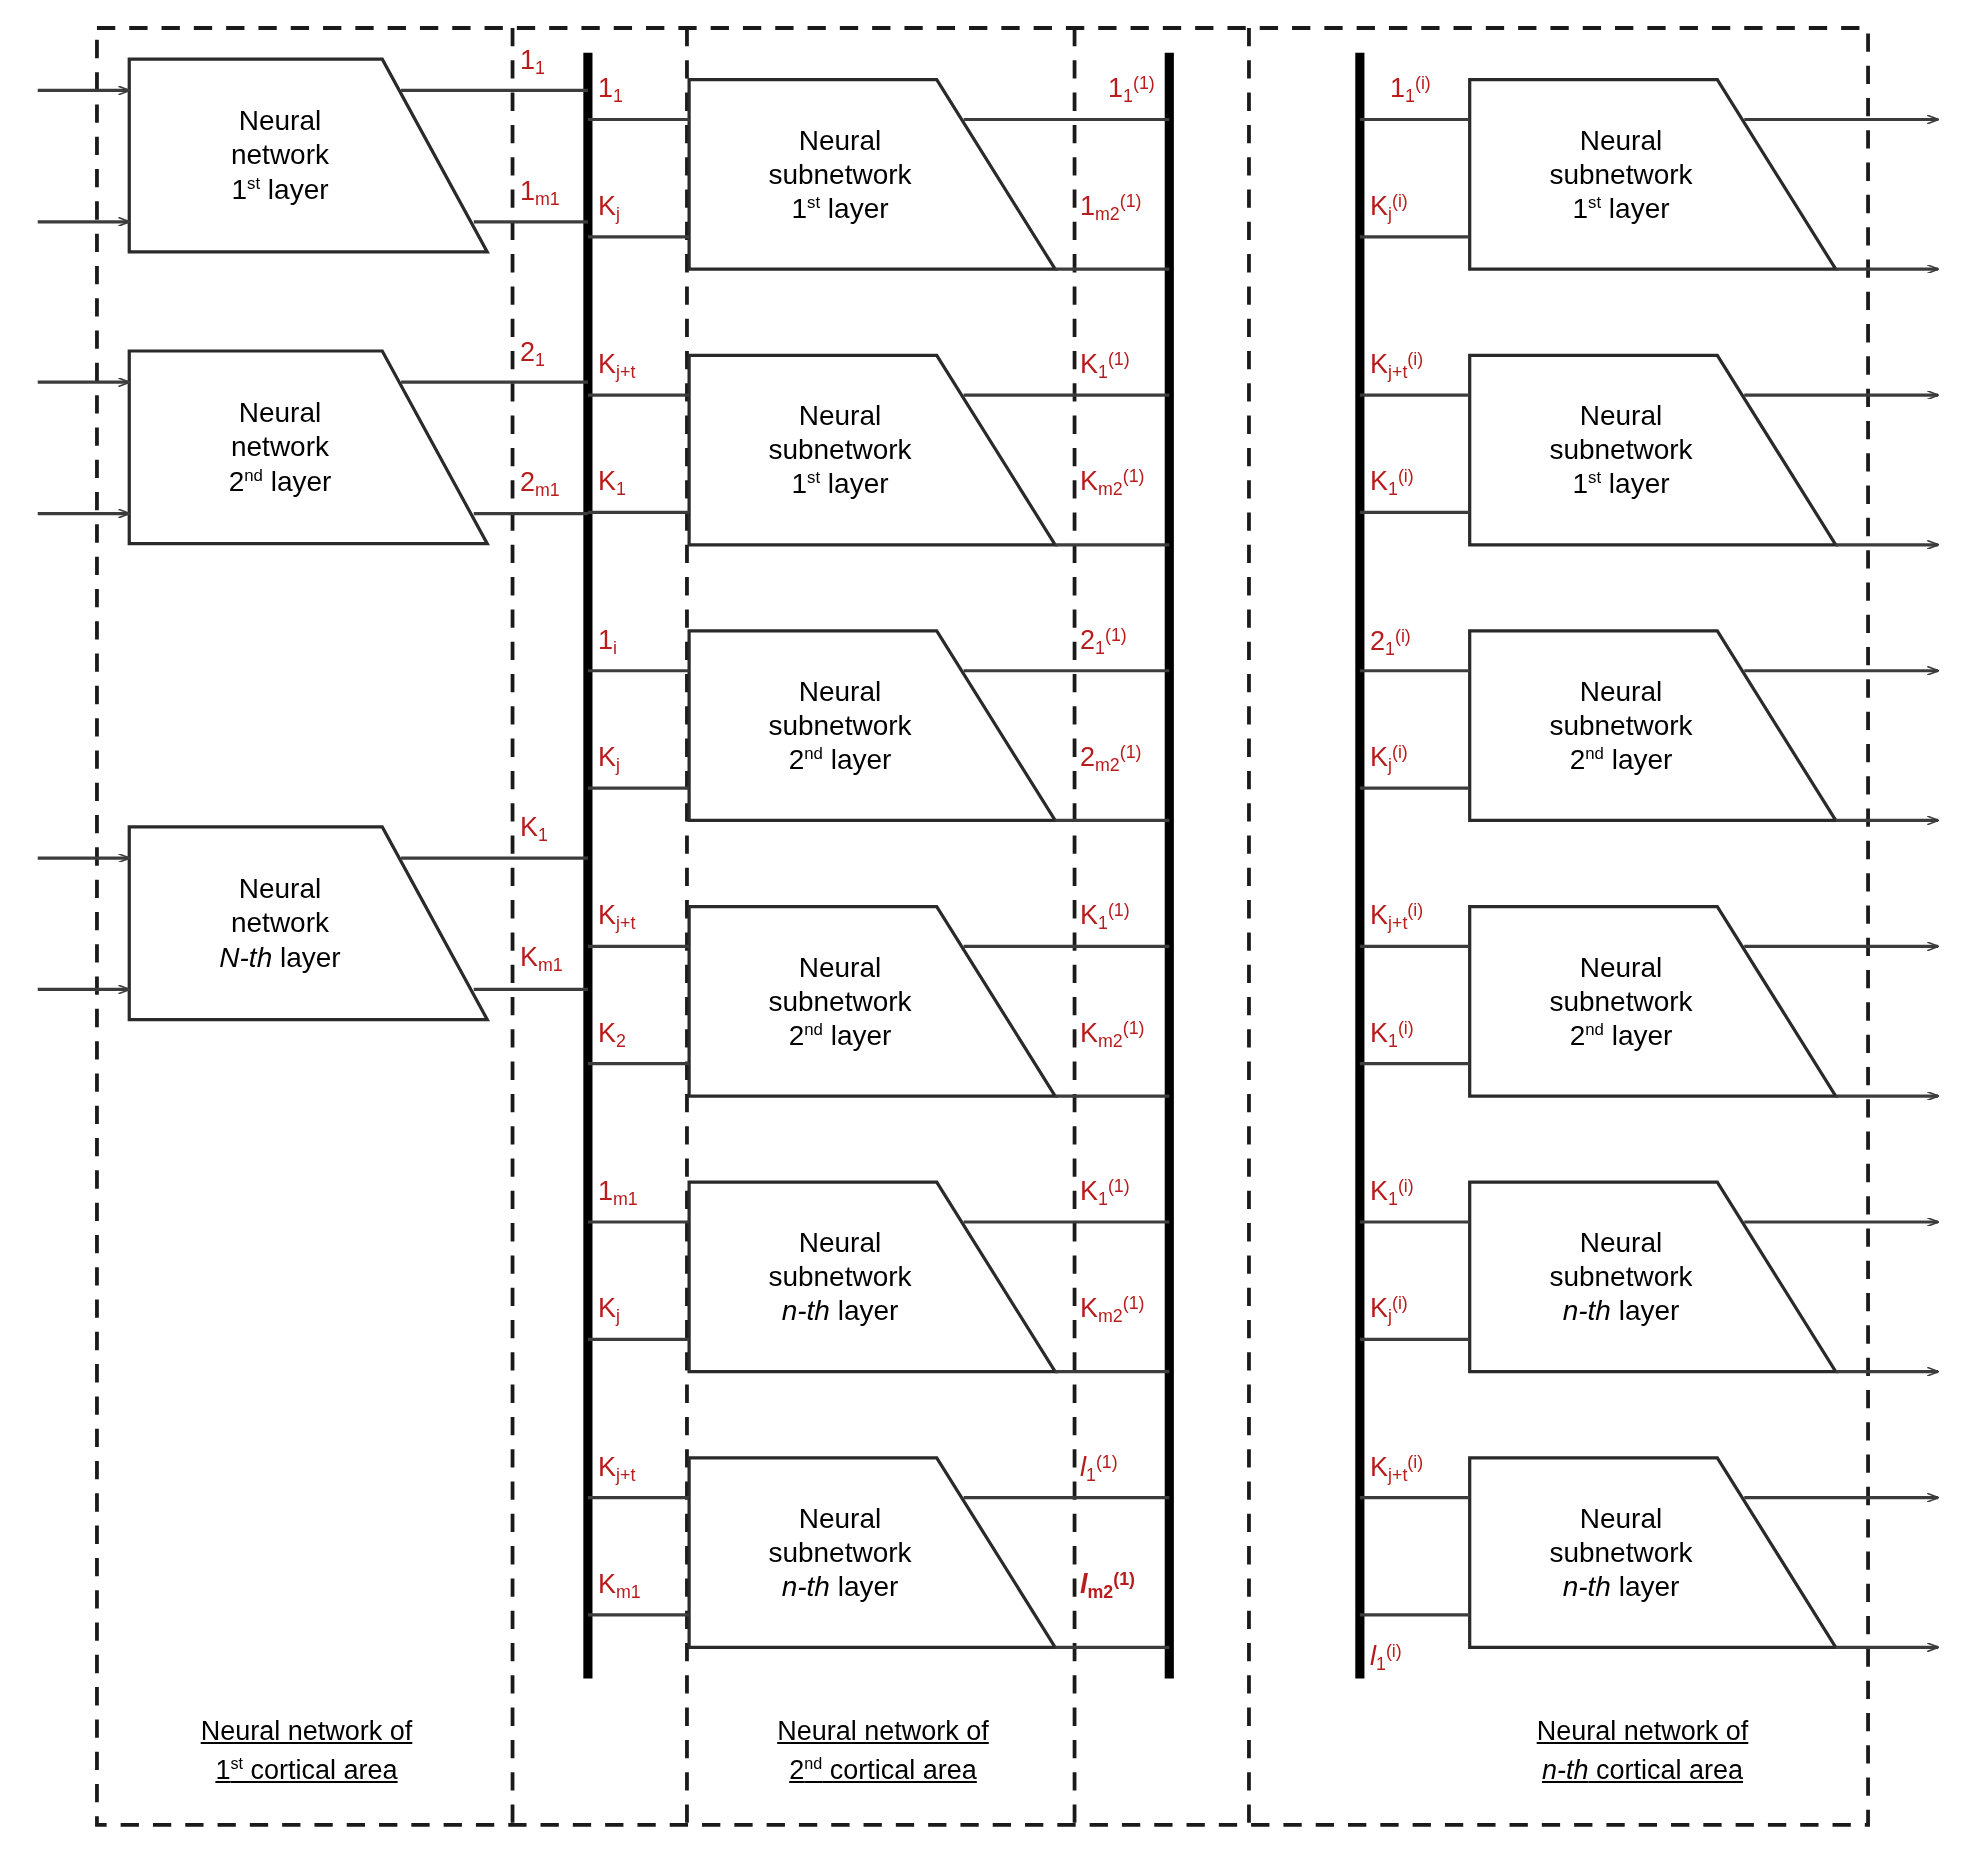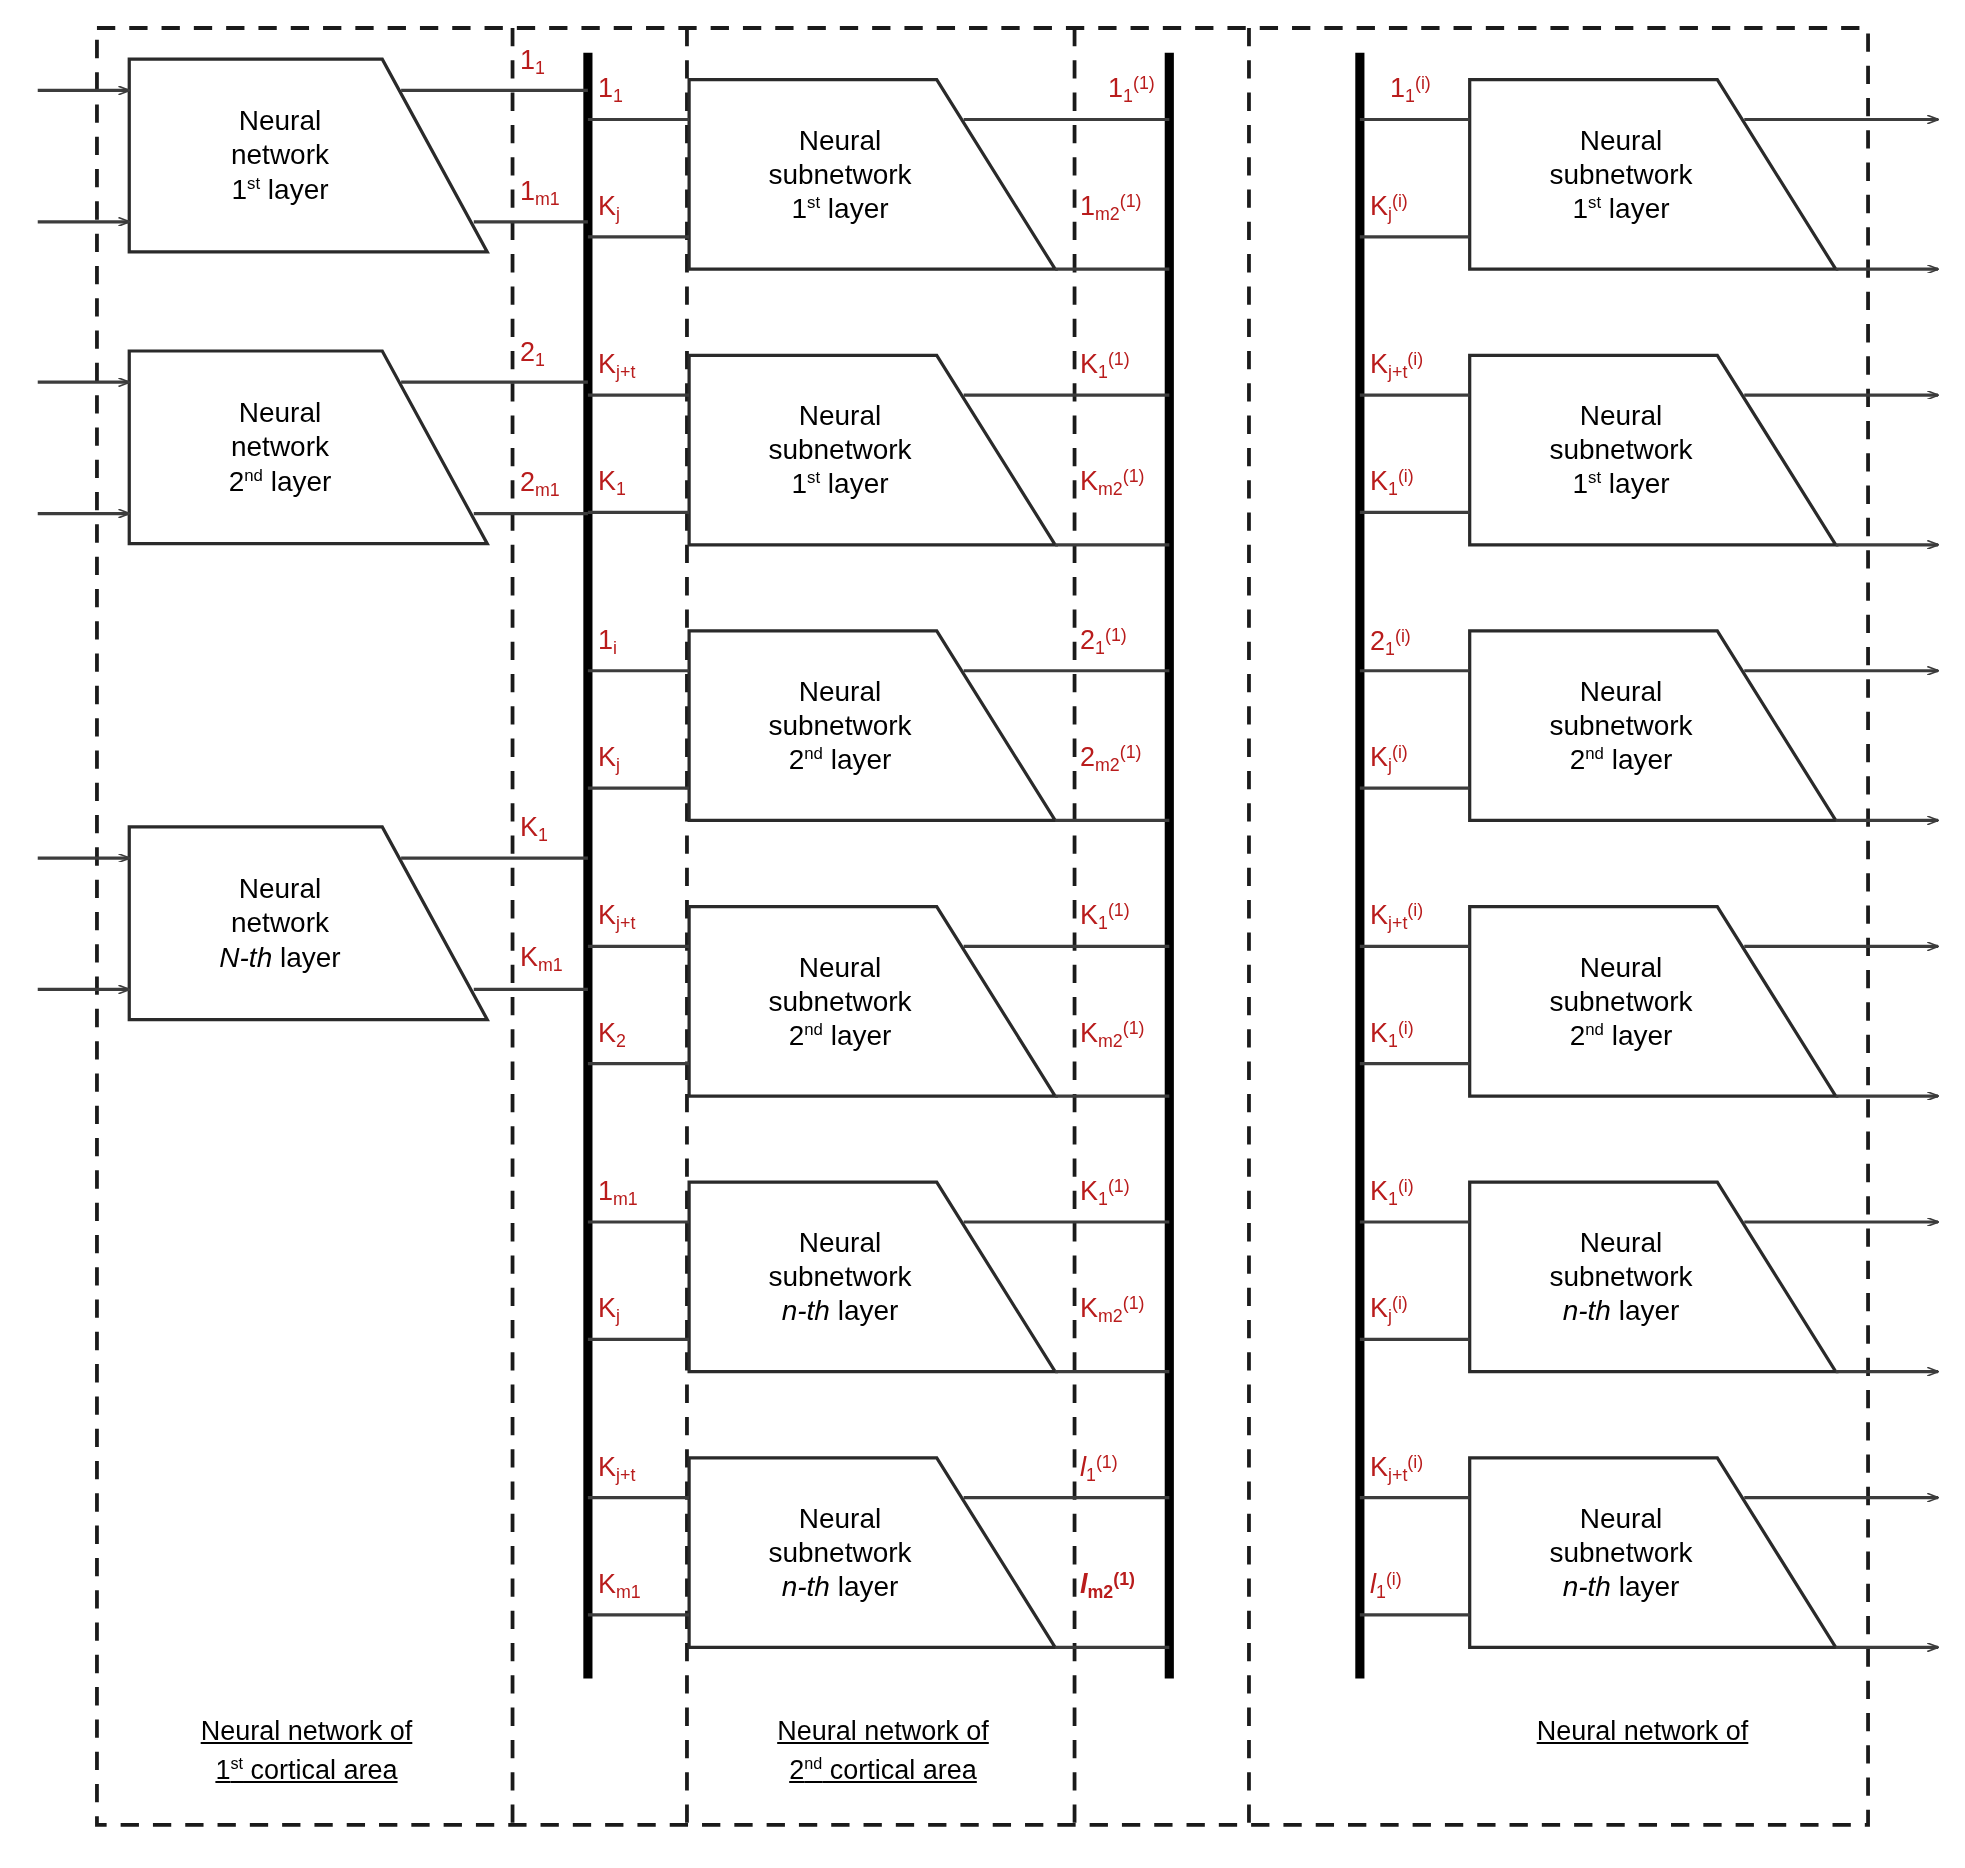--- a/index.html
+++ b/index.html
@@ -261,29 +261,30 @@
       <div class="lbl sig" style="left: 1370px; top: 193px;"><span>K</span><sub>j</sub><sup>(i)</sup></div>
       <div class="lbl sig" style="left: 1370px; top: 351px;"><span>K</span><sub>j+t</sub><sup>(i)</sup></div>
       <div class="lbl sig" style="left: 1370px; top: 468px;"><span>K</span><sub>1</sub><sup>(i)</sup></div>
       <div class="lbl sig" style="left: 1370px; top: 628px;"><span>2</span><sub>1</sub><sup>(i)</sup></div>
       <div class="lbl sig" style="left: 1370px; top: 744px;"><span>K</span><sub>j</sub><sup>(i)</sup></div>
       <div class="lbl sig" style="left: 1370px; top: 902px;"><span>K</span><sub>j+t</sub><sup>(i)</sup></div>
       <div class="lbl sig" style="left: 1370px; top: 1020px;"><span>K</span><sub>1</sub><sup>(i)</sup></div>
       <div class="lbl sig" style="left: 1370px; top: 1178px;"><span>K</span><sub>1</sub><sup>(i)</sup></div>
       <div class="lbl sig" style="left: 1370px; top: 1295px;"><span>K</span><sub>j</sub><sup>(i)</sup></div>
       <div class="lbl sig" style="left: 1370px; top: 1454px;"><span>K</span><sub>j+t</sub><sup>(i)</sup></div>
-      <div class="lbl sig" style="left: 1370px; top: 1571px;"><i>l</i><sub>1</sub><sup>(i)</sup></div>
+      <div class="lbl sig" style="left: 1370px; top: 1643px;"><i>l</i><sub>1</sub><sup>(i)</sup></div>
     </div>
 
   <div class="area-cap" style="left:129px;top:1712px;width:355px;">
     <div>Neural network of</div>
     <div><span>1</span><sup style="font-size:.6em">st</sup><span> cortical area</span></div>
   </div>
   <div class="area-cap" style="left:700px;top:1712px;width:366px;">
     <div>Neural network of</div>
     <div><span>2</span><sup style="font-size:.6em">nd</sup><span> cortical area</span></div>
   </div>
   <div class="area-cap" style="left:1454px;top:1712px;width:377px;">
     <div>Neural network of</div>
+    <div><i>n-th</i><span> cortical area</span></div>
   </div>
 
 </div>
 
 
 </body></html>

